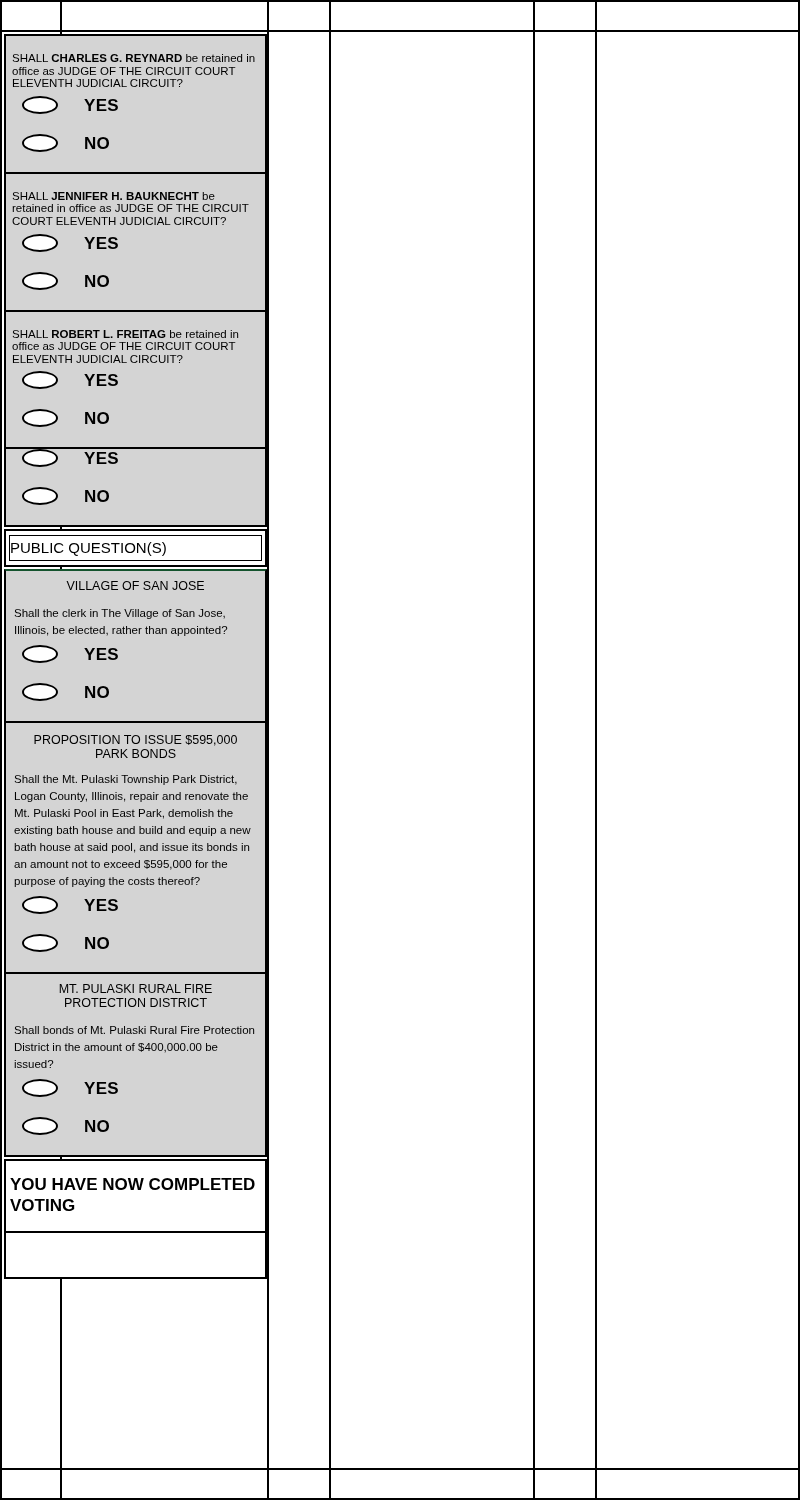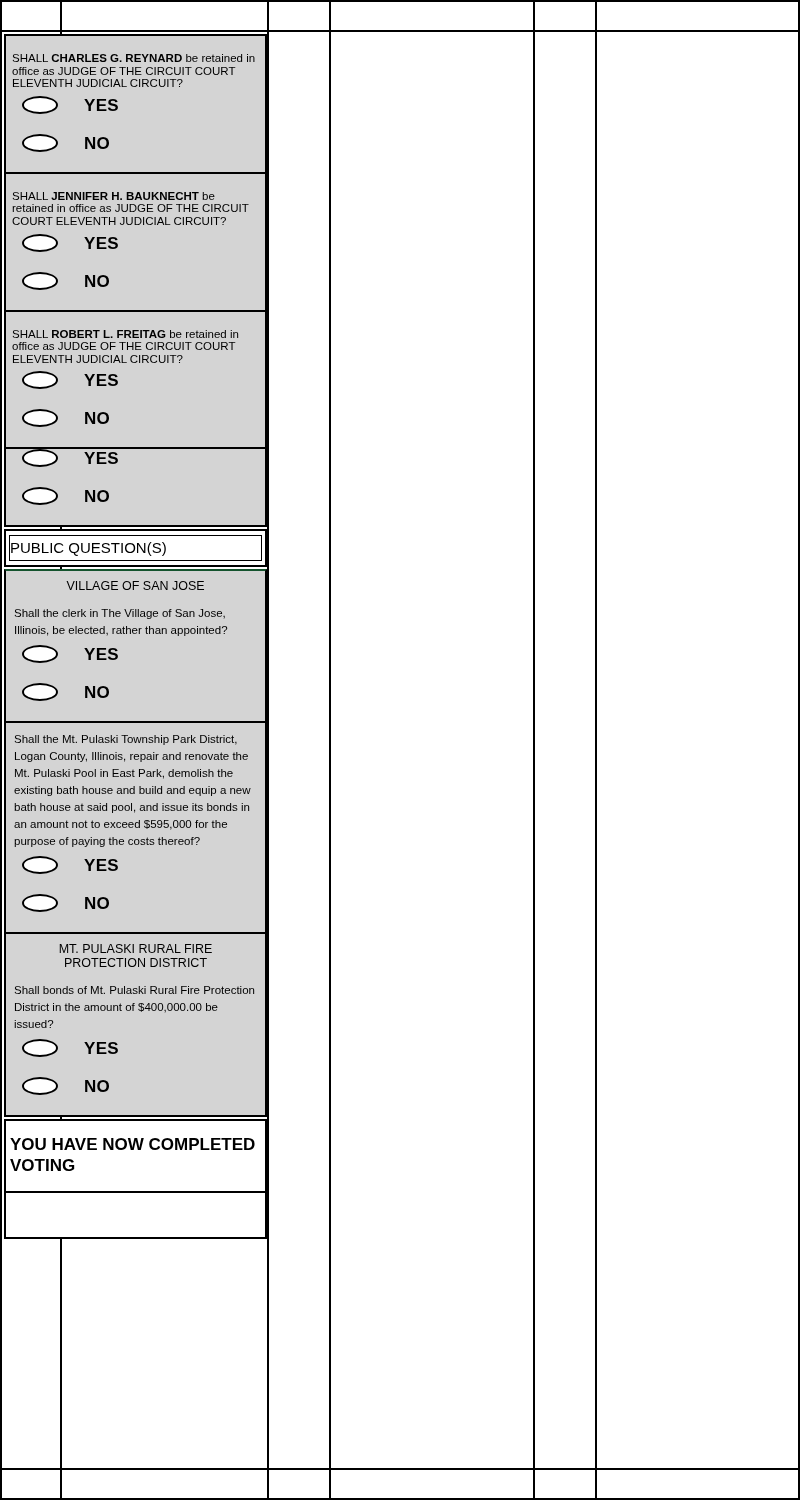--- a/index.html
+++ b/index.html
@@ -261,20 +261,21 @@
         <span class="oval"></span>
         <span class="choice-label">YES</span>
       </div>
       <div class="choice">
         <span class="oval"></span>
         <span class="choice-label">NO</span>
       </div>
     </div>
 
     <div class="pq">
+      <div class="pq-sub">PROPOSITION TO ISSUE $595,000 PARK BONDS</div>
       <div class="pq-body">Shall the Mt. Pulaski Township Park District, Logan County, Illinois, repair and renovate the Mt. Pulaski Pool in East Park, demolish the existing bath house and build and equip a new bath house at said pool, and issue its bonds in an amount not to exceed $595,000 for the purpose of paying the costs thereof?</div>
       <div class="choice">
         <span class="oval"></span>
         <span class="choice-label">YES</span>
       </div>
       <div class="choice">
         <span class="oval"></span>
         <span class="choice-label">NO</span>
       </div>
     </div>

